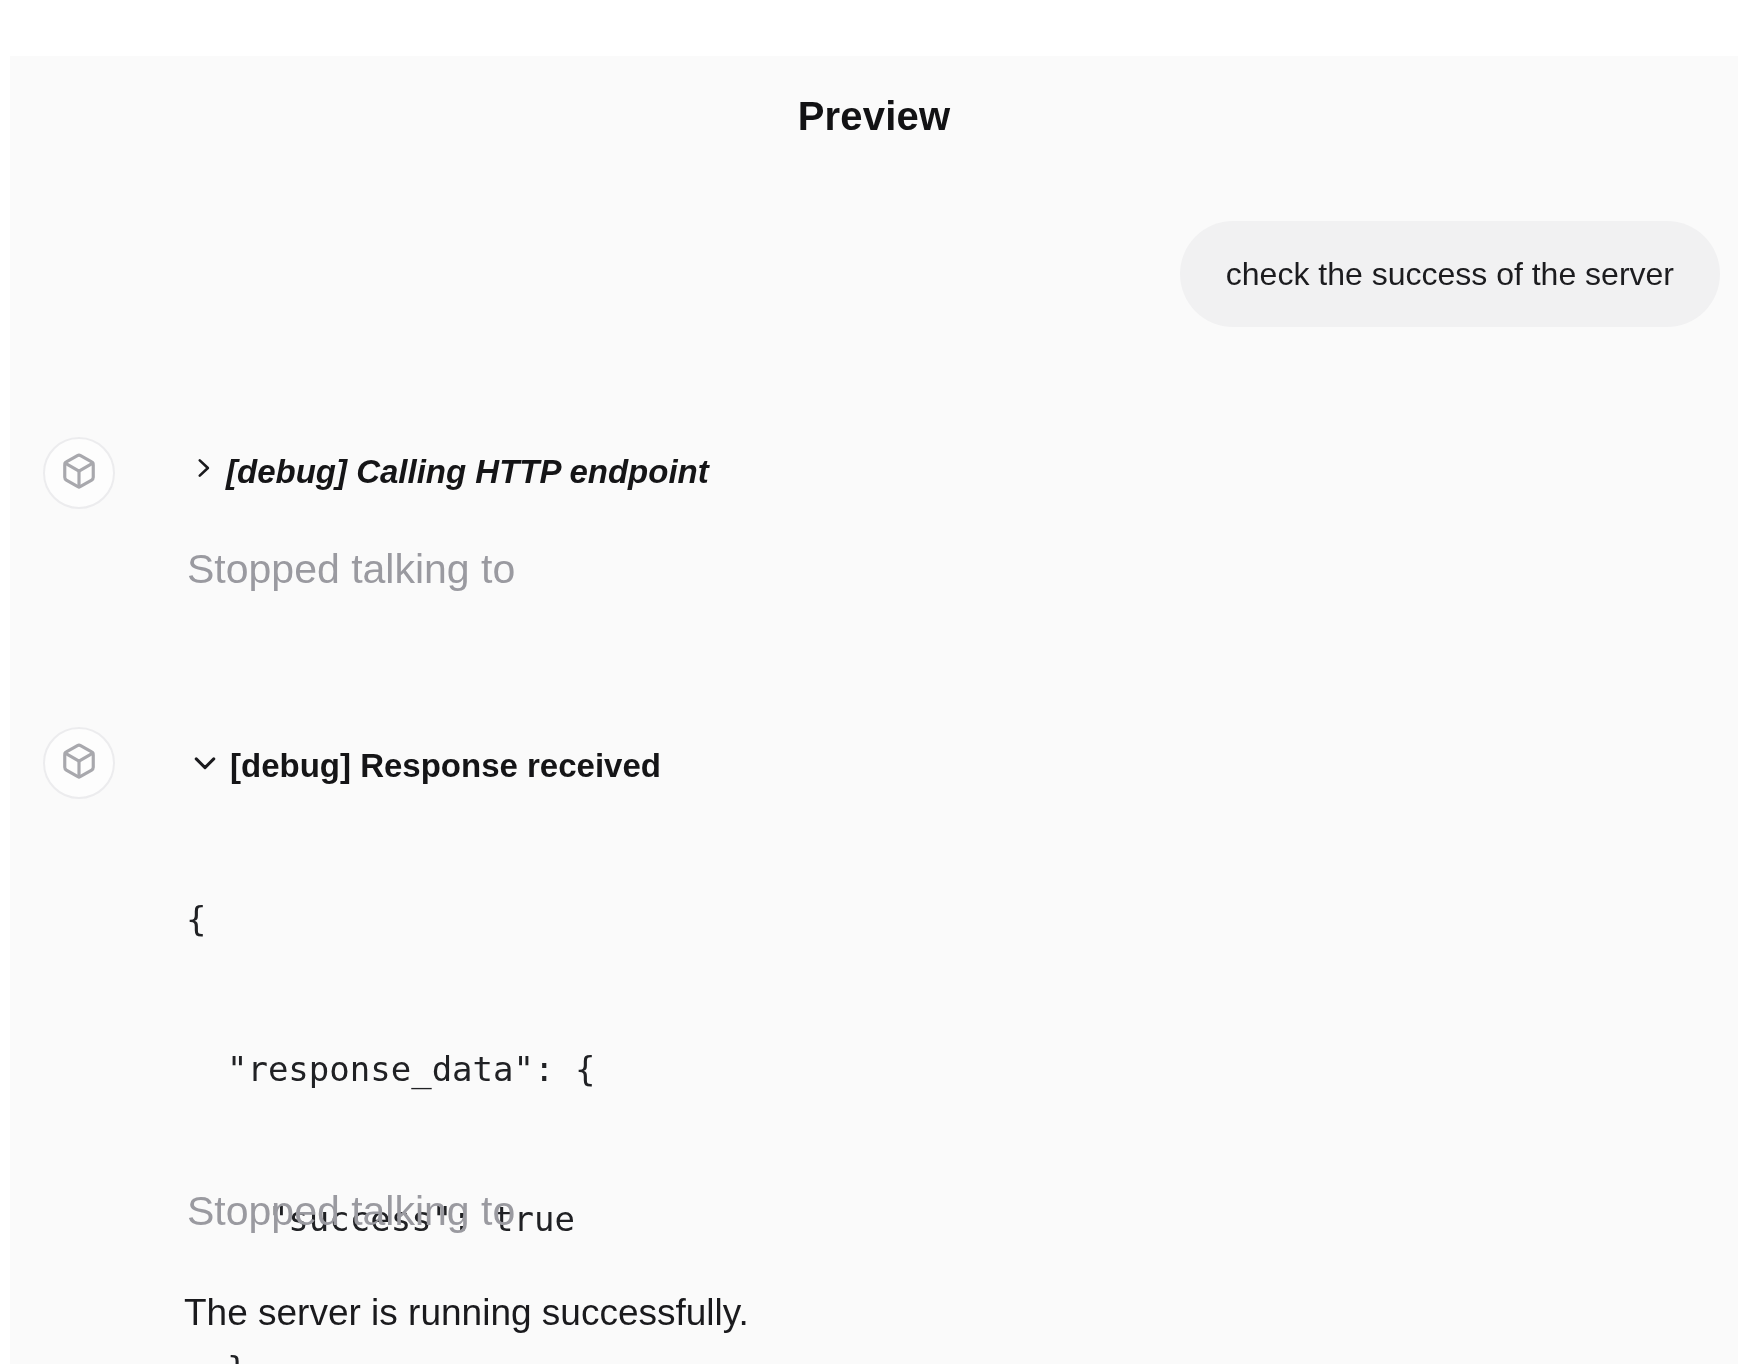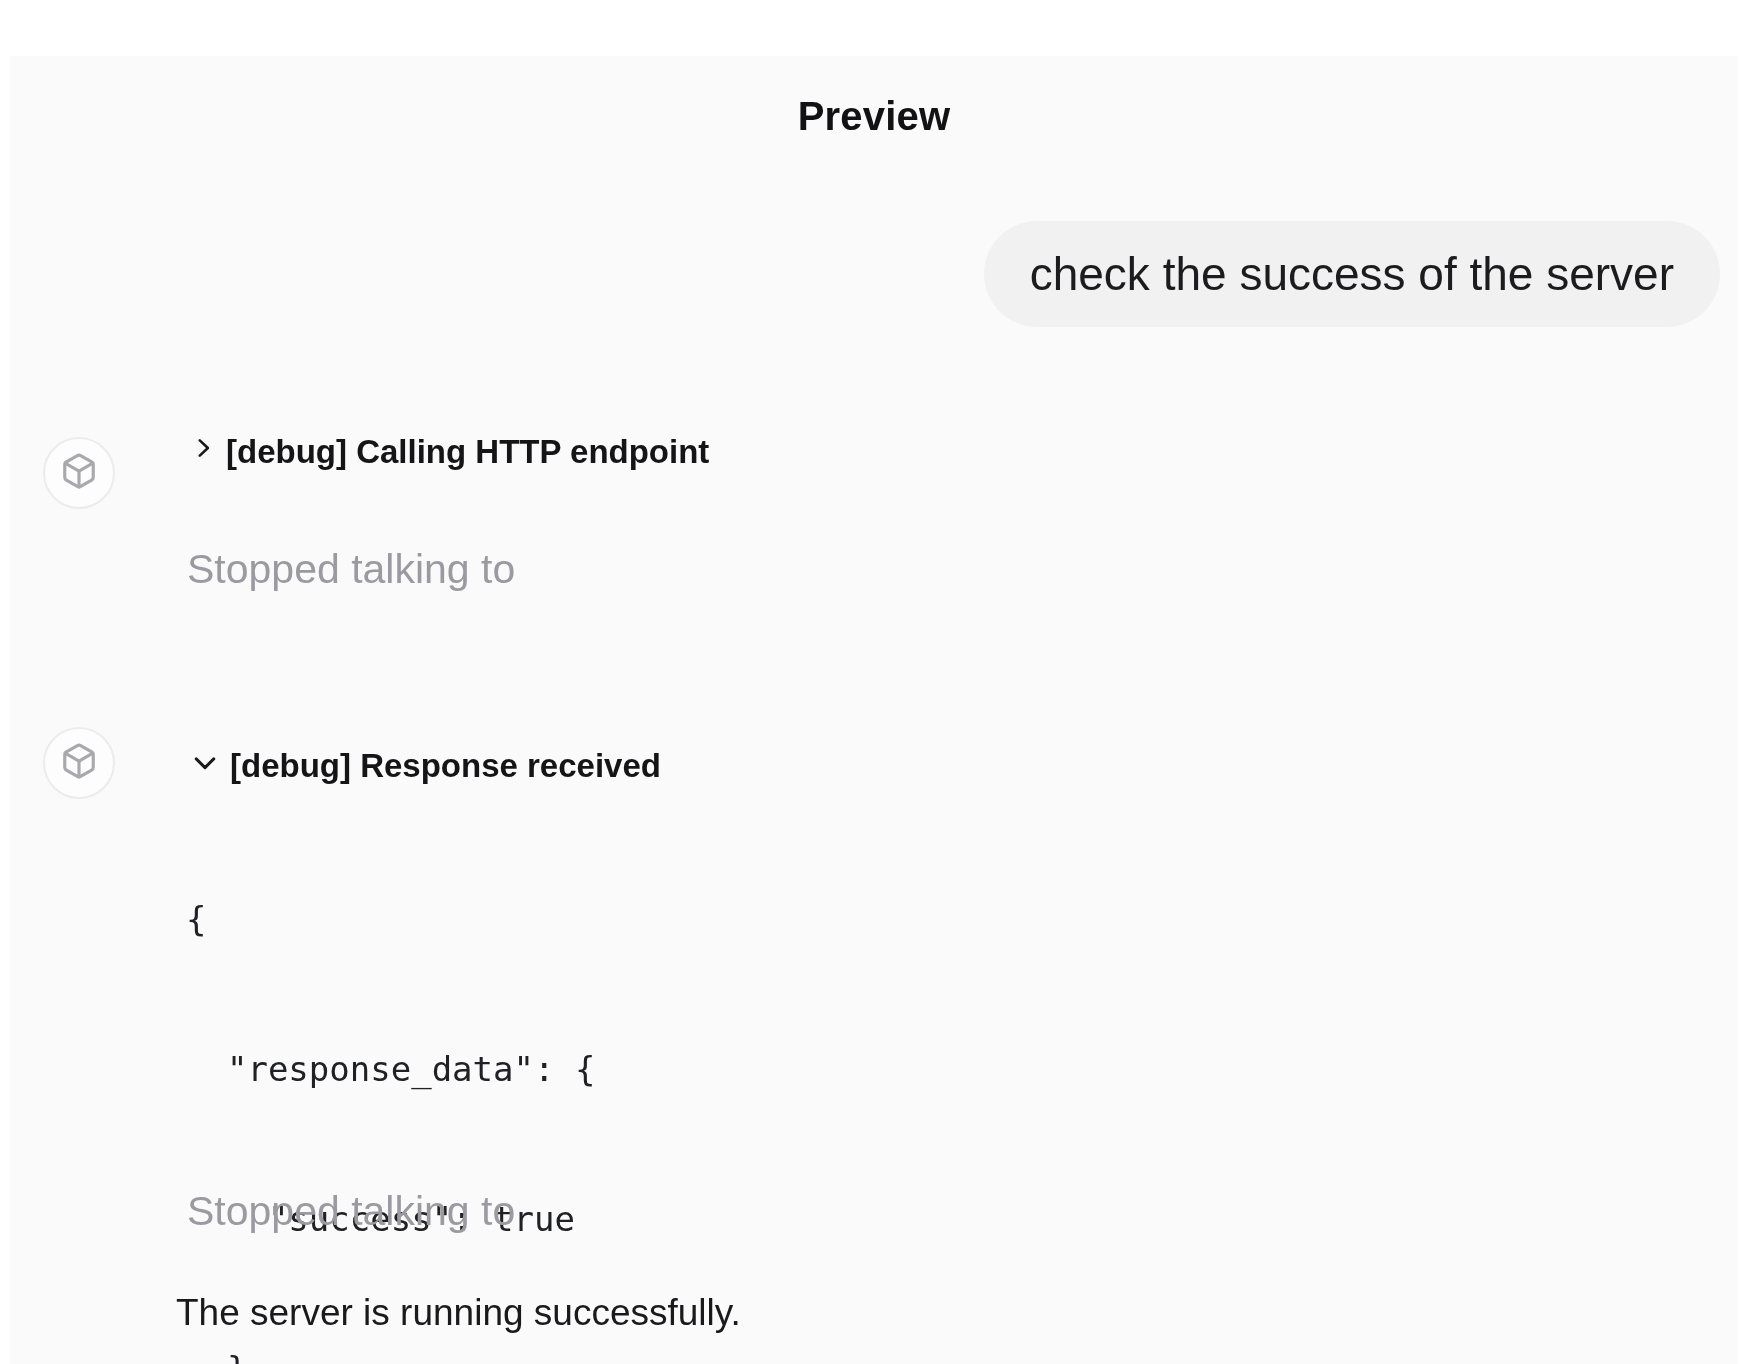--- a/index.html
+++ b/index.html
@@ -20,59 +20,59 @@
     font-size:40px;font-weight:700;color:#121214;
     letter-spacing:.2px;
   }
   .user-bubble{
     position:absolute;top:165px;right:18px;
     height:106px;
     display:flex;align-items:center;
     padding:0 46px;
     background:#f1f1f2;
     border-radius:53px;
-    font-size:46px;color:#1c1c1f;
+    font-size:32px;color:#1c1c1f;
     white-space:nowrap;
   }
   .avatar{
     position:absolute;left:33px;
     width:72px;height:72px;border-radius:50%;
     background:#fdfdfd;border:2px solid #ececee;
     box-sizing:border-box;
     display:flex;align-items:center;justify-content:center;
   }
   .avatar-1{top:381px;}
   .avatar-2{top:671px;}
   .entry-header{
     position:absolute;left:180px;
     height:44px;
     display:flex;align-items:center;gap:10px;
     font-size:33px;font-weight:700;color:#151517;
     cursor:default;
     white-space:nowrap;
   }
-  .entry-header-1{top:374px;}
+  .entry-header-1{top:394px;font-style:italic;}
   .entry-header-2{top:688px;}
   .chev{flex:0 0 auto;display:block;}
   .status-text{
     position:absolute;left:177px;
     font-size:41px;color:#9a9aa0;
     white-space:nowrap;
   }
   .status-1{top:490px;}
   .status-2{top:1132px;}
   .code-block{
     position:absolute;left:176px;top:738px;
     font-family:"DejaVu Sans Mono","Liberation Mono",monospace;
     font-size:34px;line-height:50px;
     color:#202124;
     white-space:pre;
   }
   .final-text{
-    position:absolute;left:166px;top:1236px;
+    position:absolute;left:174px;top:1236px;
     font-size:37px;color:#1a1a1d;
     white-space:nowrap;
   }
   .corner-fragment{
     position:absolute;left:0;bottom:0;
     width:10px;height:16px;
     background:#3d7bfd;
   }
 </style>
 </head>

